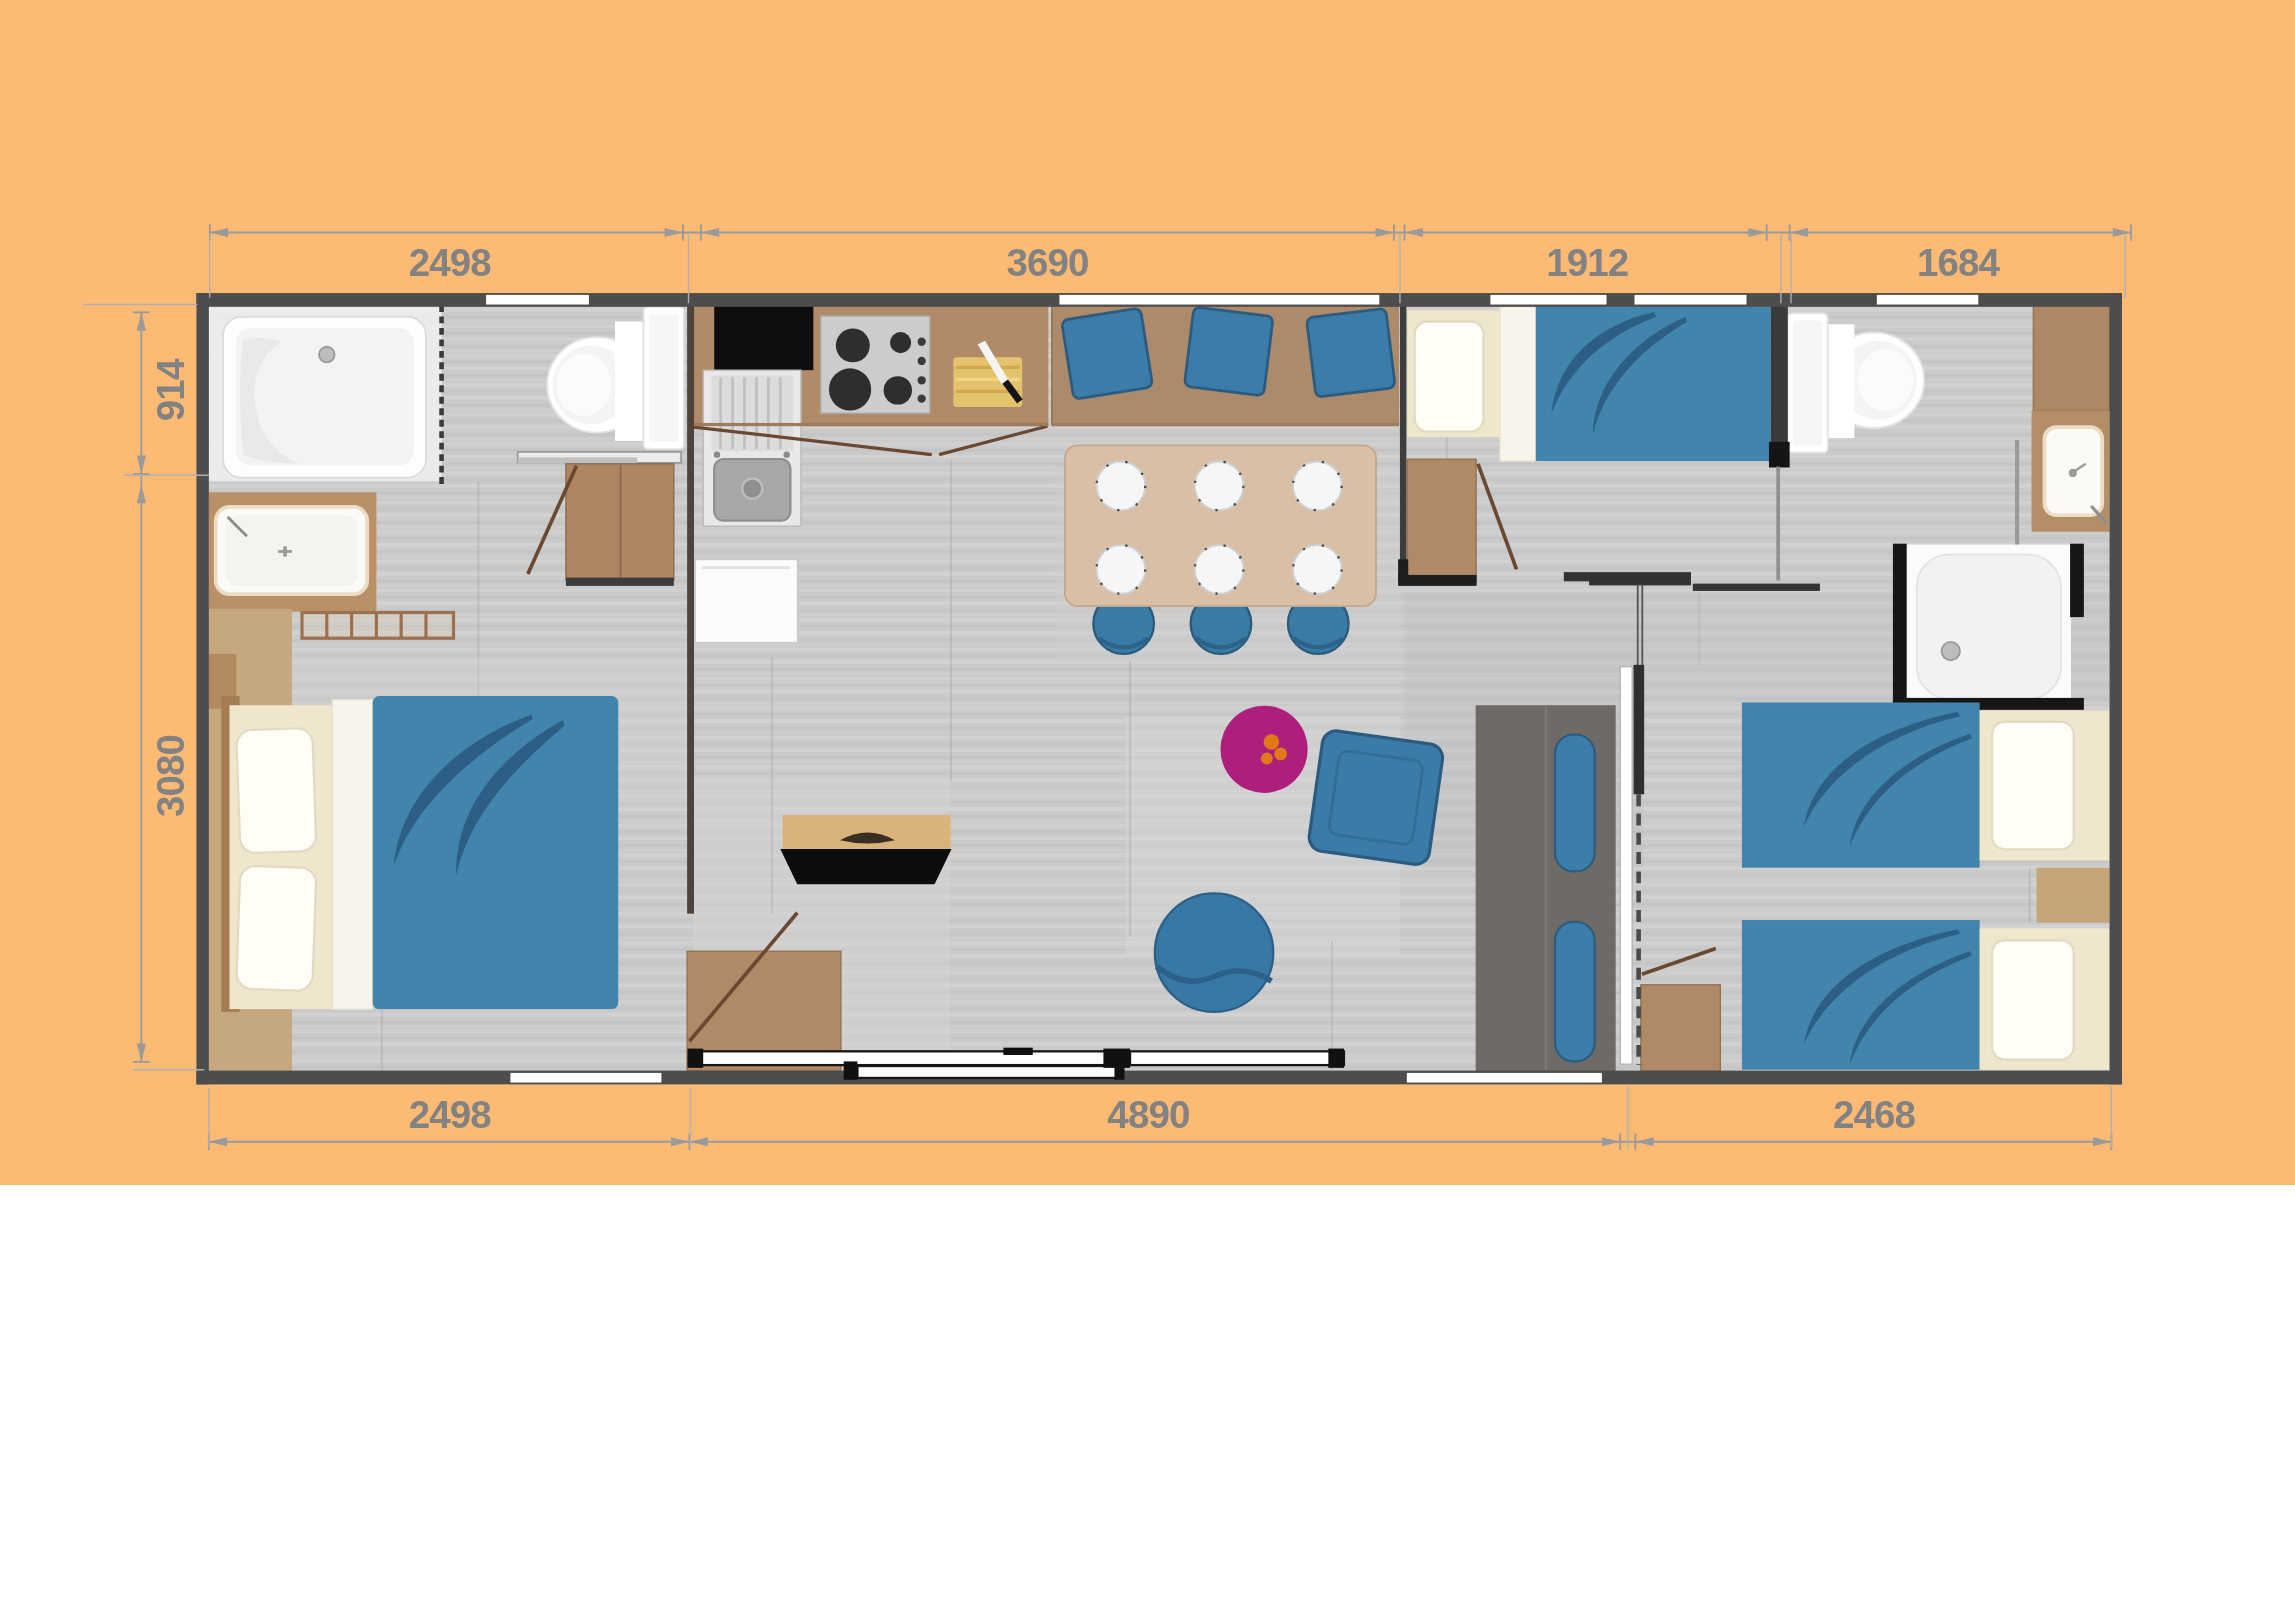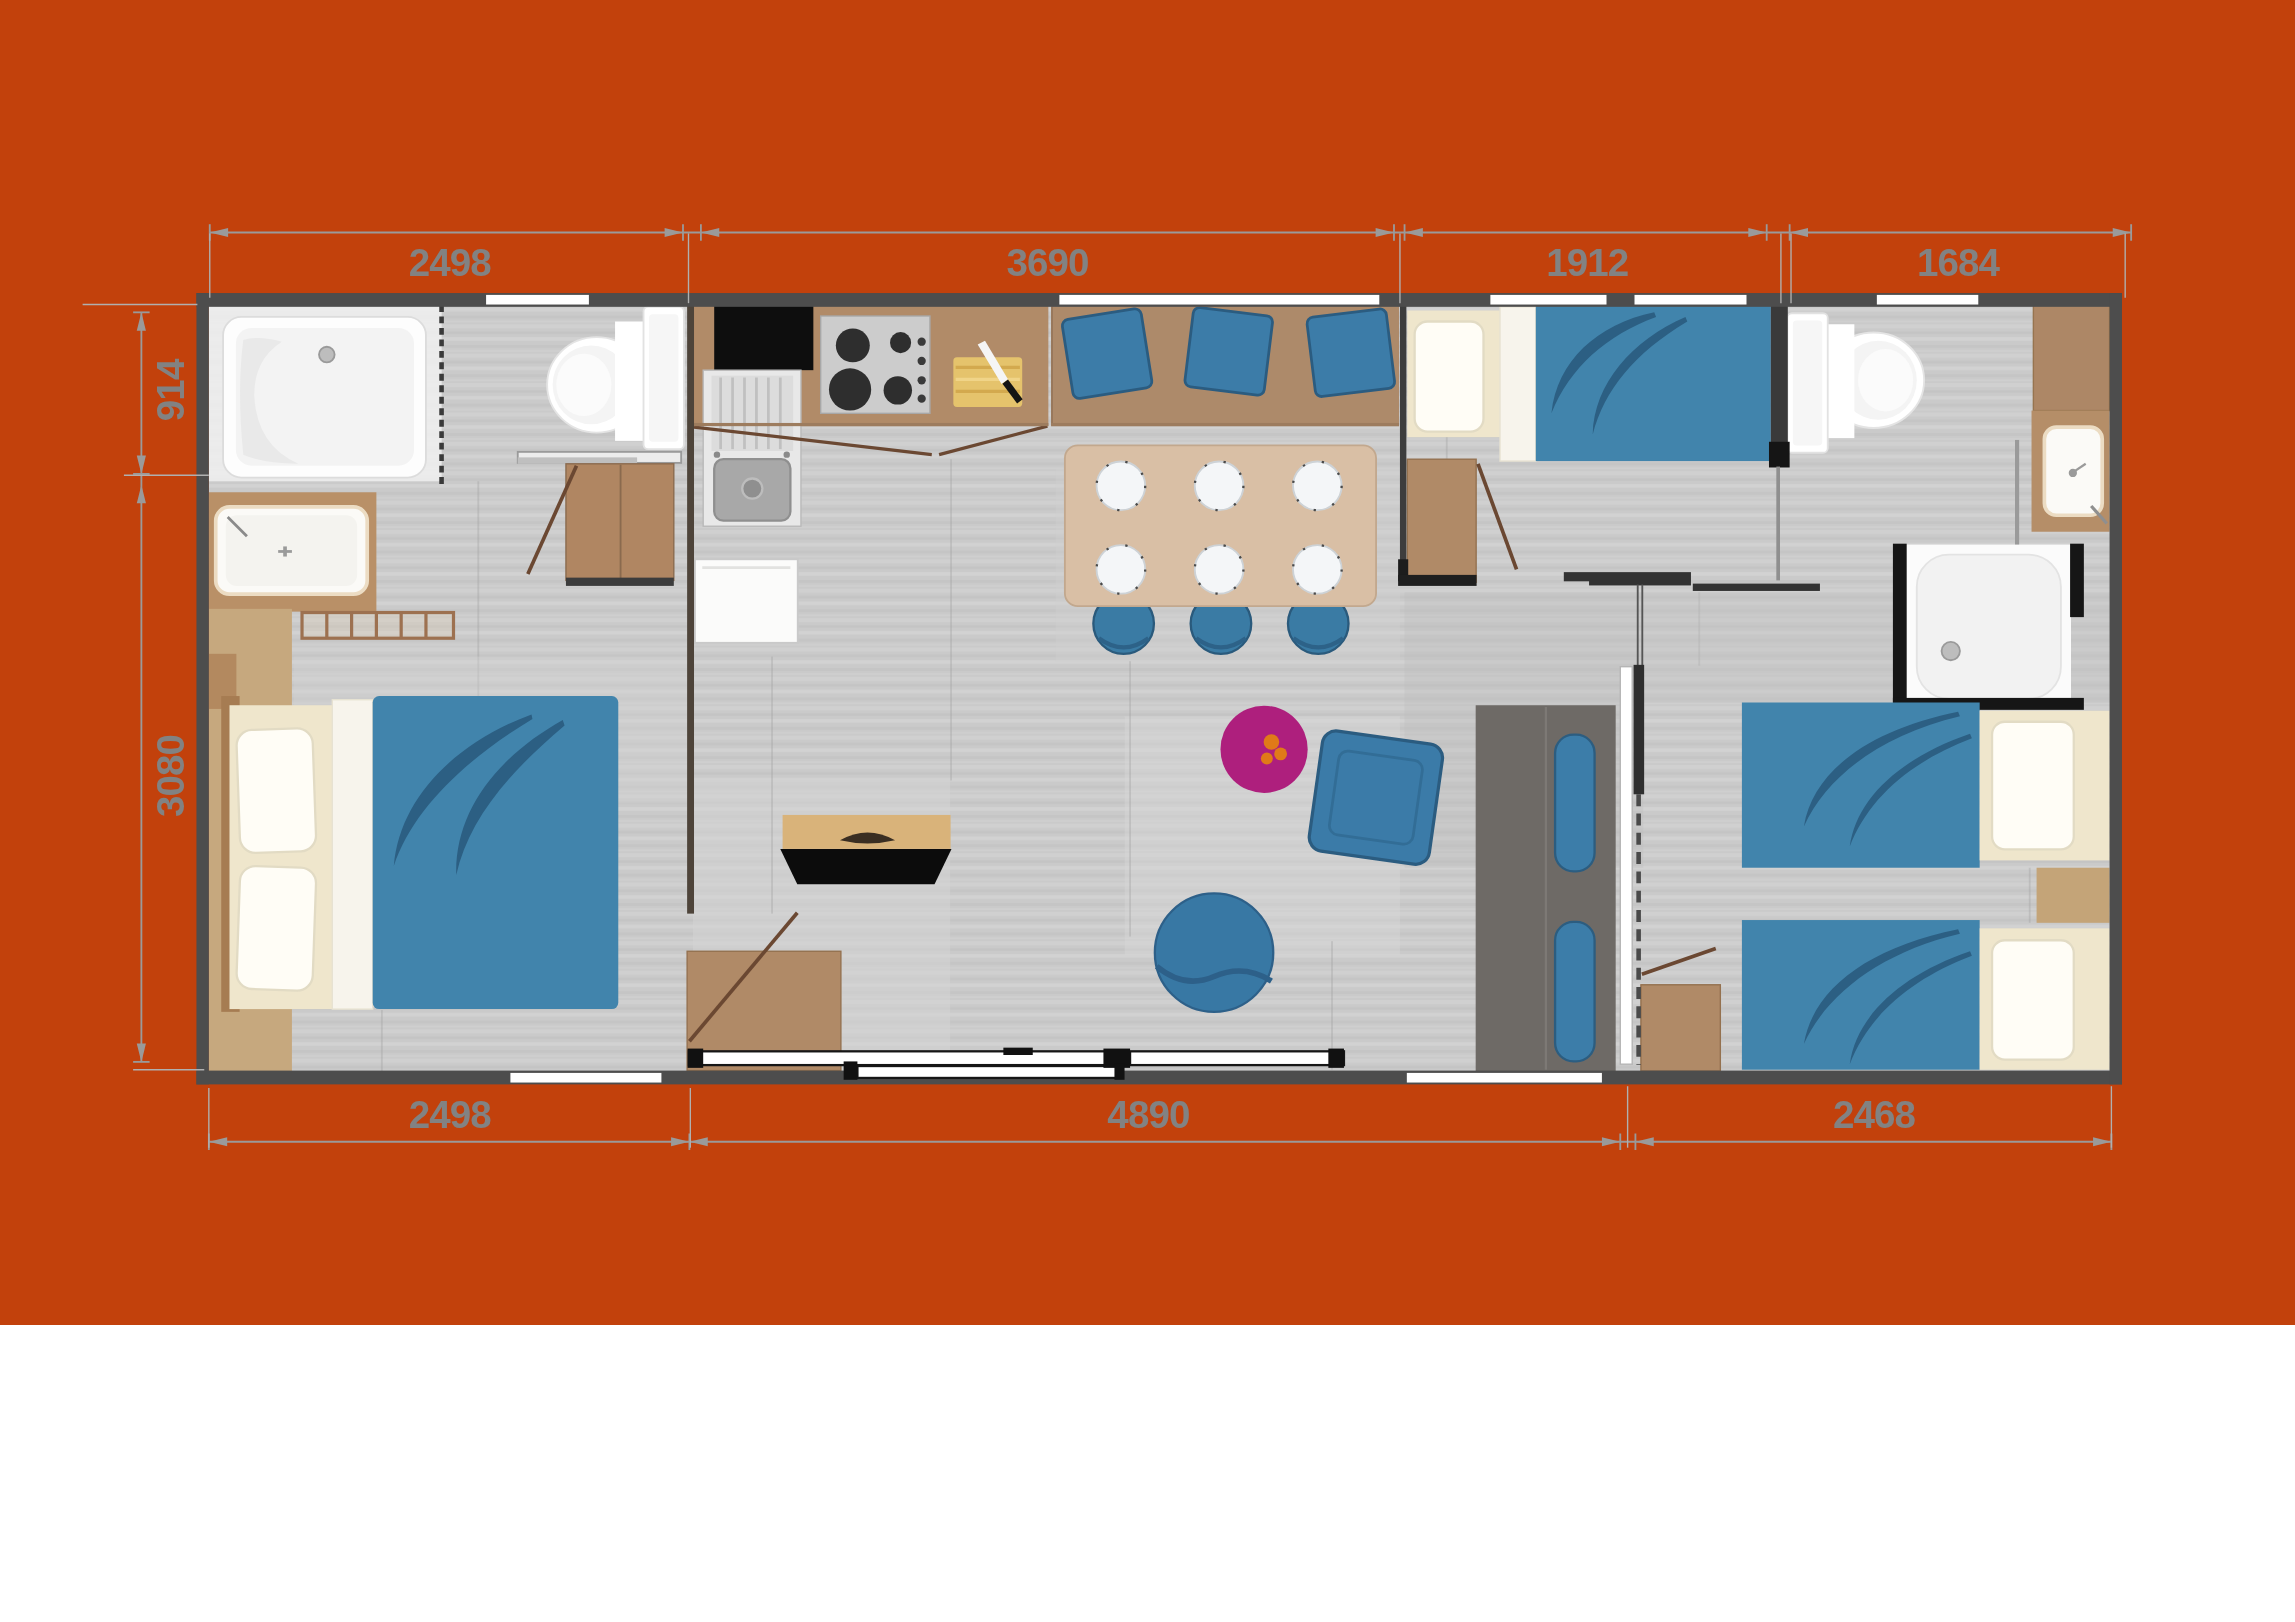--- a/index.html
+++ b/index.html
@@ -1,16 +1,16 @@
 <!DOCTYPE html>
 <html style="font-size:7.3px"><head>
 <meta charset="utf-8">
 <style>
   html,body{margin:0;padding:0;background:#ffffff;}
-  #page{position:relative;width:2295px;height:1325px;background:#c2410c;overflow:hidden;
+  #page{position:relative;width:2295px;height:1185px;background:#fdba74;overflow:hidden;
         font-family:"Liberation Sans",sans-serif;}
   svg{position:absolute;left:0;top:0;}
 </style>
 </head>
 <body>
 <div id="page">
 <svg width="2295" height="1623" viewBox="0 0 5000 3535">
 <defs>
   <pattern id="wd" width="420" height="64" patternUnits="userSpaceOnUse">
     <rect width="420" height="64" fill="#cacaca"></rect>

